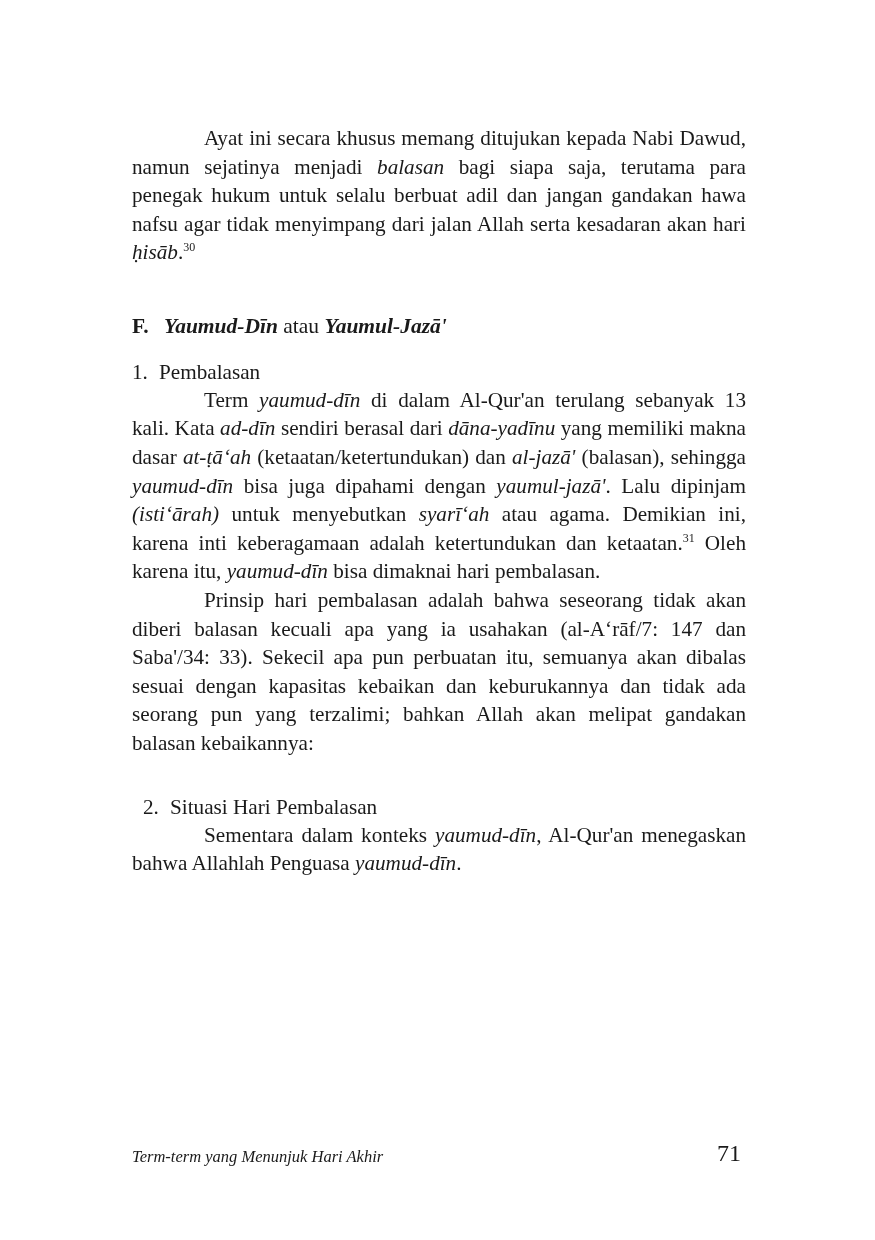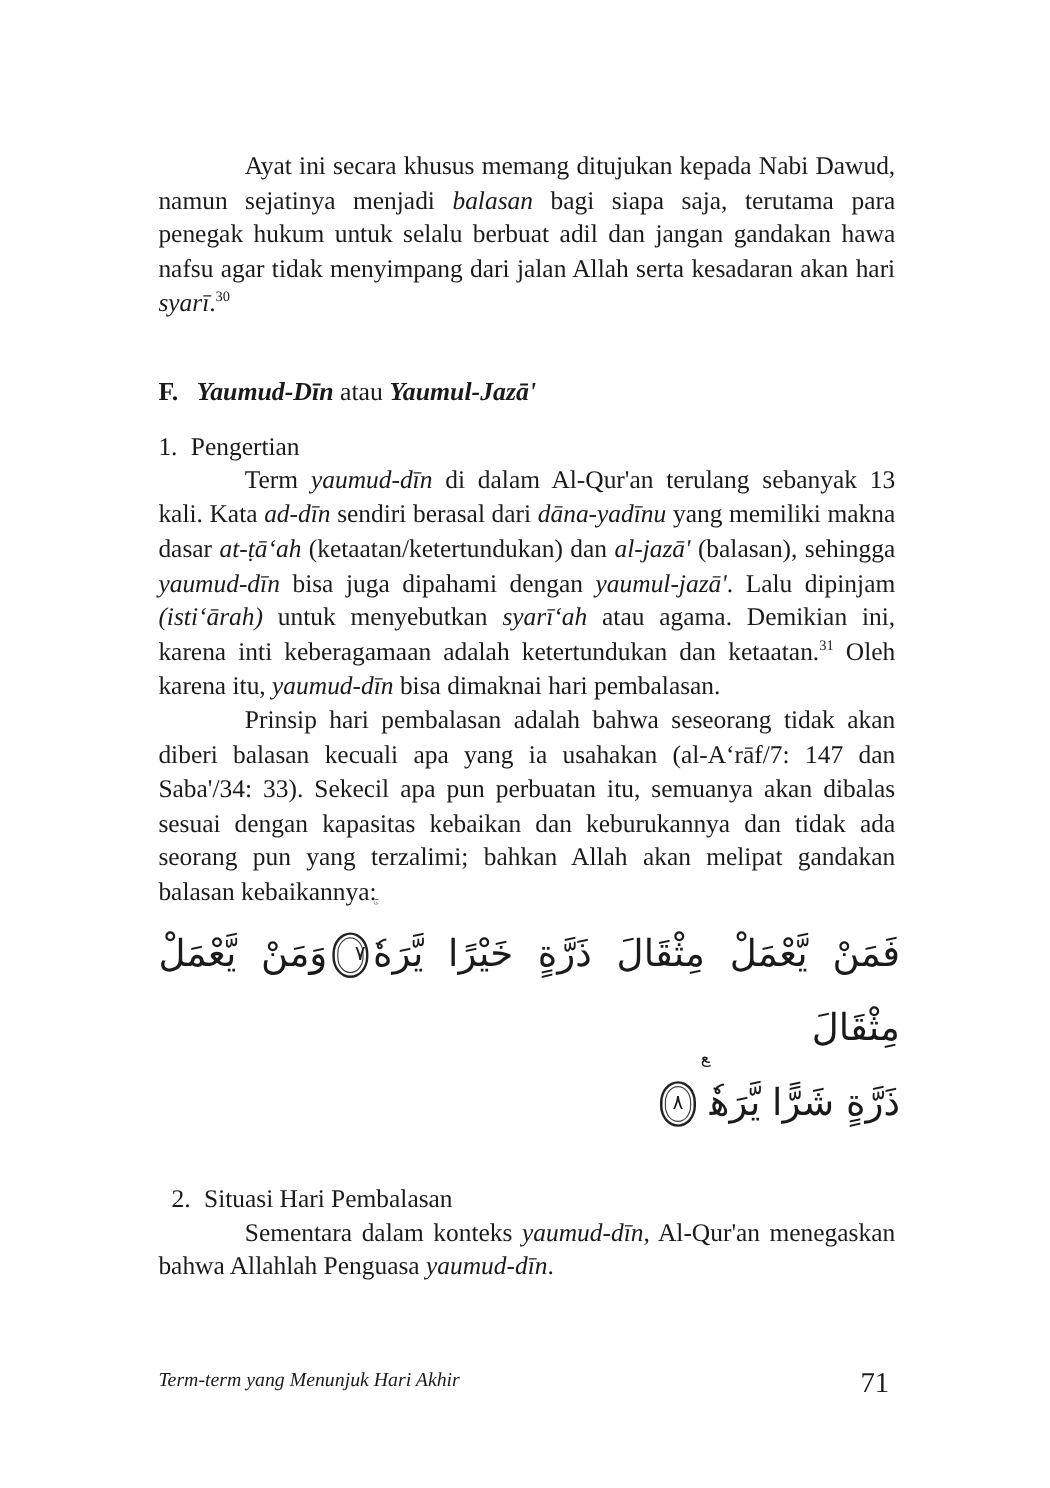--- a/index.html
+++ b/index.html
@@ -40,57 +40,49 @@
     box-shadow: inset 0 0 0 2px #fff, inset 0 0 0 3px #444;
   }
   .waqf { font-size: 14px; vertical-align: top; line-height: 0; position: relative; top: -6px; }
   .translation {
     margin-top: 22px; font-size: 20.5px; line-height: 28.6px; text-align: justify;
   }
   .translation i { font-style: italic; letter-spacing: -0.2px; }
   .sub2 { margin-top: 35px; margin-left: 11px; }
   .footer {
     position: absolute; left: 132px; top: 1140px; width: 609px;
-    display: flex; justify-content: space-between; align-items: flex-start;
+    display: flex; justify-content: space-between; align-items: flex-end;
     font-size: 16.5px;
   }
   .footer .running { font-style: italic; }
   .footer .pageno { font-size: 24px; }
 </style>
 </head>
 <body>
 
 <div class="page">
 
   <p class="para indent">
-    <span>Ayat ini secara khusus memang ditujukan kepada Nabi Dawud, namun sejatinya menjadi </span><i>balasan</i><span> bagi siapa saja, terutama para penegak hukum untuk selalu berbuat adil dan jangan gandakan hawa nafsu agar tidak menyimpang dari jalan Allah serta kesadaran akan hari </span><i>syarī</i><span>.</span><span class="sup">30</span>
+    <span>Ayat ini secara khusus memang ditujukan kepada Nabi Dawud, namun sejatinya menjadi </span><i>balasan</i><span> bagi siapa saja, terutama para penegak hukum untuk selalu berbuat adil dan jangan gandakan hawa nafsu agar tidak menyimpang dari jalan Allah serta kesadaran akan hari </span><i>ḥisāb</i><span>.</span><span class="sup">30</span>
   </p>
 
   <h2 class="heading-f">
     <span class="num">F.</span><i>Yaumud-Dīn</i><span class="atau"> atau </span><i>Yaumul-Jazā'</i>
   </h2>
 
   <div class="subhead">
-    <span class="num">1.</span><span>Pengertian</span>
+    <span class="num">1.</span><span>Pembalasan</span>
   </div>
 
   <p class="para indent">
     <span>Term </span><i>yaumud-dīn</i><span> di dalam Al-Qur'an terulang sebanyak 13 kali. Kata </span><i>ad-dīn</i><span> sendiri berasal dari </span><i>dāna-yadīnu</i><span> yang memiliki makna dasar </span><i>at-ṭā‘ah</i><span> (ketaatan/ketertundukan) dan </span><i>al-jazā'</i><span> (balasan), sehingga </span><i>yaumud-dīn</i><span> bisa juga dipahami dengan </span><i>yaumul-jazā'</i><span>. Lalu dipinjam </span><i>(isti‘ārah)</i><span> untuk menyebutkan </span><i>syarī‘ah</i><span> atau agama. Demikian ini, karena inti keberagamaan adalah ketertundukan dan ketaatan.</span><span class="sup">31</span><span> Oleh karena itu, </span><i>yaumud-dīn</i><span> bisa dimaknai hari pembalasan.</span>
   </p>
 
   <p class="para indent">Prinsip hari pembalasan adalah bahwa seseorang tidak akan diberi balasan kecuali apa yang ia usahakan (al-A‘rāf/7: 147 dan Saba'/34: 33). Sekecil apa pun perbuatan itu, semuanya akan dibalas sesuai dengan kapasitas kebaikan dan keburukannya dan tidak ada seorang pun yang terzalimi; bahkan Allah akan melipat gandakan balasan kebaikannya:</p>
 
-  <div class="arabic">
-    <div class="line1">
-      <span>فَمَنْ يَّعْمَلْ مِثْقَالَ ذَرَّةٍ خَيْرًا يَّرَهٗ</span><span class="waqf">ۚ</span><span class="ayah-marker">٧</span><span>وَمَنْ يَّعْمَلْ مِثْقَالَ</span>
-    </div>
-    <div class="line2">
-      <span>ذَرَّةٍ شَرًّا يَّرَهٗ</span><span class="waqf">ع</span><span class="ayah-marker">٨</span>
-    </div>
-  </div>
 
 
   <div class="subhead sub2">
     <span class="num">2.</span><span>Situasi Hari Pembalasan</span>
   </div>
 
   <p class="para indent">
     <span>Sementara dalam konteks </span><i>yaumud-dīn</i><span>, Al-Qur'an menegaskan bahwa Allahlah Penguasa </span><i>yaumud-dīn</i><span>.</span>
   </p>
 </div>

